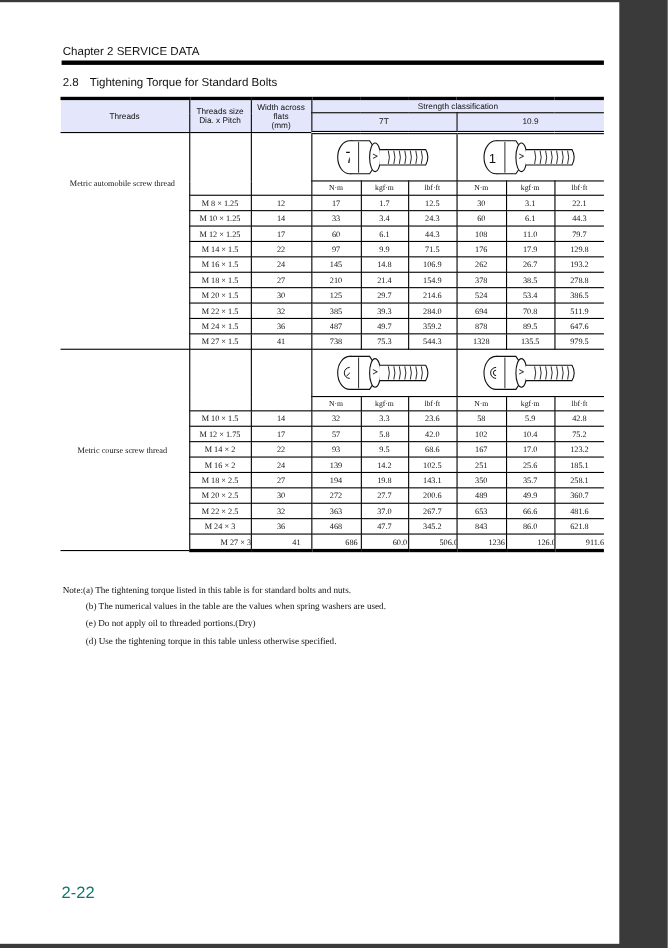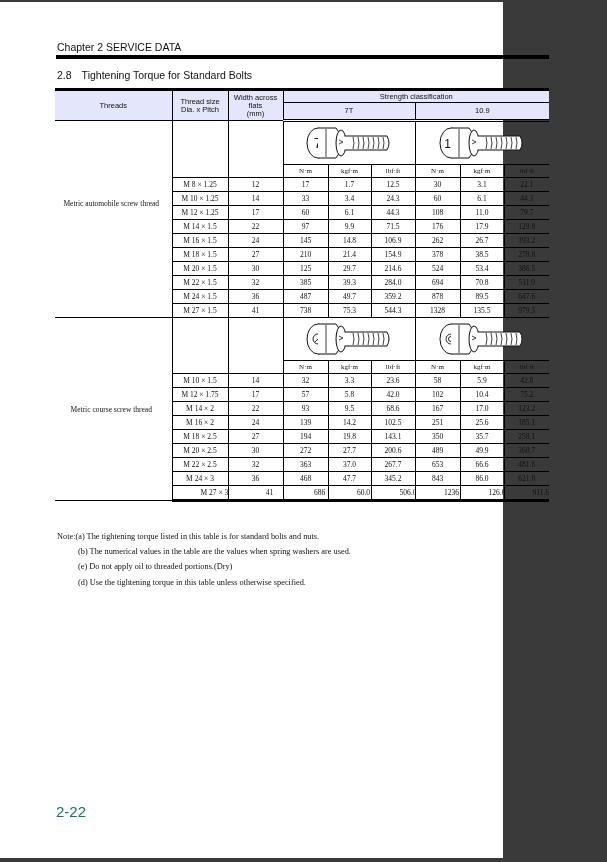--- a/index.html
+++ b/index.html
@@ -1,21 +1,21 @@
 <!DOCTYPE html>
 <html><head>
 <meta charset="utf-8">
 <style>
   html, body { margin: 0; padding: 0; }
   body {
     width: 607px; height: 862px; background: #3a3a3a; position: relative; overflow: hidden;
     font-family: "Liberation Sans", sans-serif;
   }
   .page {
-    position: absolute; left: 0; top: 2px; width: 503px; height: 856px; background: #ffffff;
+    position: absolute; left: 0; top: 2px; width: 563px; height: 856px; background: #ffffff;
   }
   .chapter {
     position: absolute; left: 57px; top: 39px; font-size: 10.5px; color: #111;
   }
   .chapter-rule {
     position: absolute; left: 56px; top: 53px; width: 493px; height: 4px; background: #000;
   }
   .section-title {
     position: absolute; left: 57px; top: 67px; font-size: 10.5px; color: #111;
   }
@@ -69,32 +69,32 @@
       <col style="width:45px">
         <col style="width:43px">
         <col style="width:44px">
       <col style="width:45px">
         <col style="width:44px">
         <col style="width:45px">
     </colgroup>
     <thead>
       <tr class="top">
         <th rowspan="2" class="threads-left">Threads</th>
-        <th rowspan="2"><span>Thread size</span><br><span>Dia. x Pitch</span></th>
+        <th rowspan="2"><span>Threads size</span><br><span>Dia. x Pitch</span></th>
         <th rowspan="2"><span>Width across</span><br><span>flats</span><br><span>(mm)</span></th>
         <th colspan="6" class="h-strength no-right">Strength classification</th>
       </tr>
       <tr class="r2">
         <th colspan="3">7T</th>
         <th colspan="3" class="no-right">10.9</th>
       </tr>
     </thead>
     <tbody id="group-0">
         <tr>
-          <td rowspan="12" class="group-label threads-left" style="padding-top: 77px;">
+          <td rowspan="12" class="group-label threads-left" style="padding-top: 40px;">
             <span>Metric automobile screw thread</span>
           </td>
           <td rowspan="2"></td>
           <td rowspan="2"></td>
           <td colspan="3" class="img-cell">
             <svg class="bolt" width="92" height="38" viewBox="0 0 92 38">
               <ellipse cx="15" cy="19" rx="11" ry="15" fill="#fff" stroke="#111" stroke-width="1"></ellipse>
               <text x="15" y="24" font-family="Liberation Sans, sans-serif" font-size="15" text-anchor="middle" fill="#111">7</text>
               <path d="M15 4 L33 4 L37 10 L37 28 L33 34 L15 34" fill="#fff" stroke="#111" stroke-width="1"></path>
               <line x1="23" y1="5" x2="23" y2="33" stroke="#111" stroke-width="0.8"></line>

